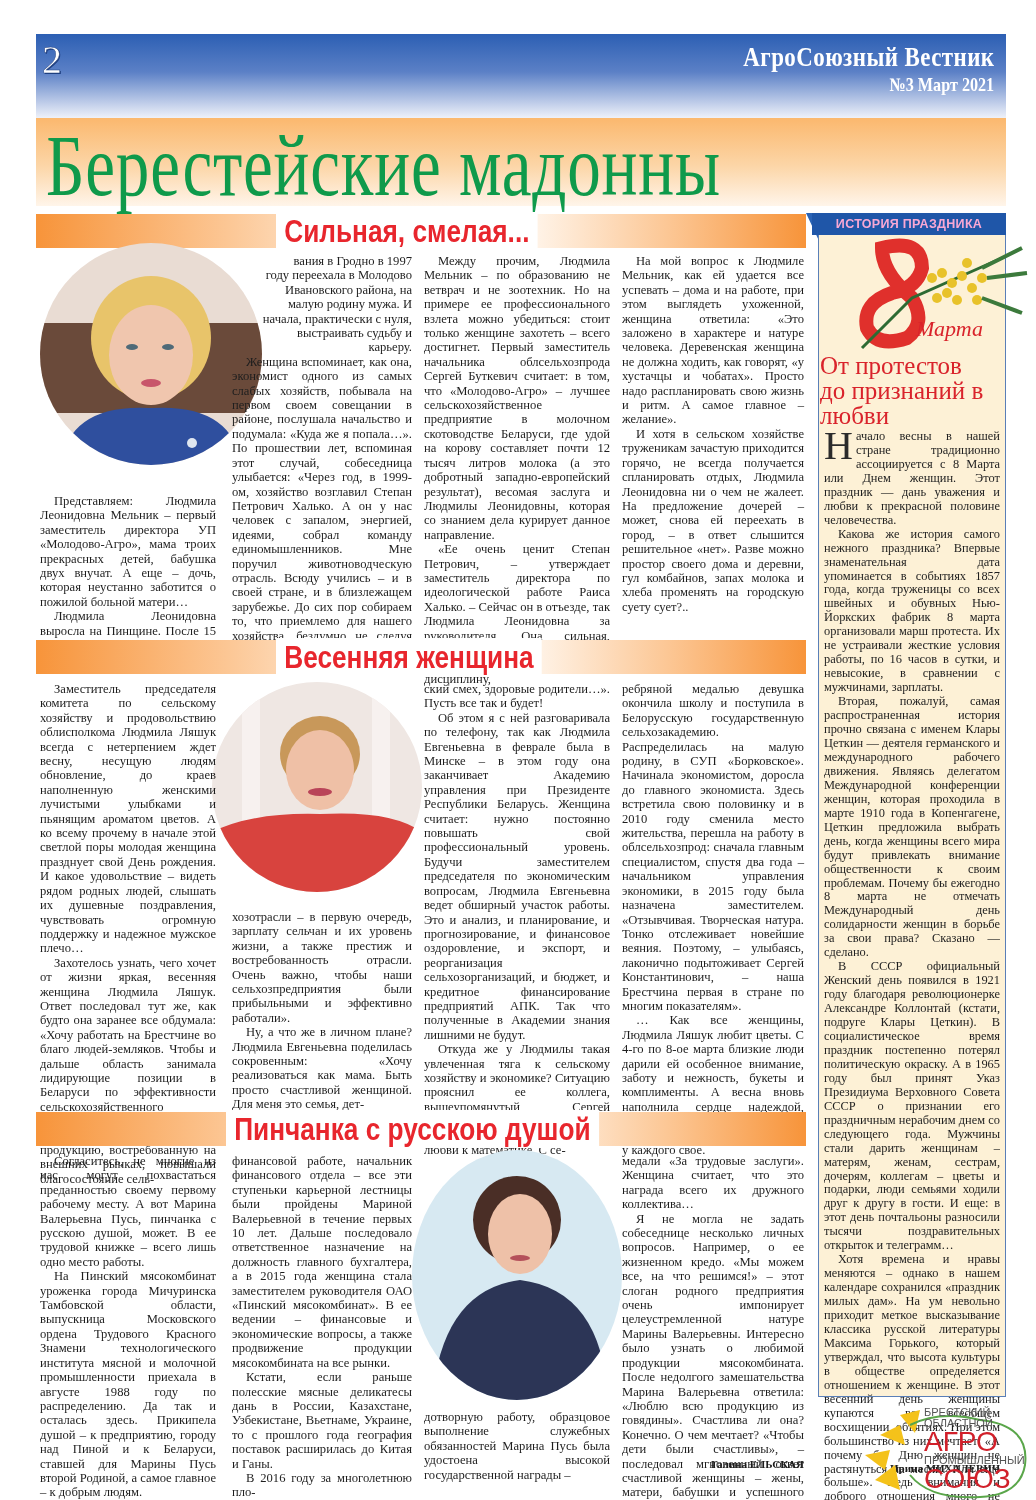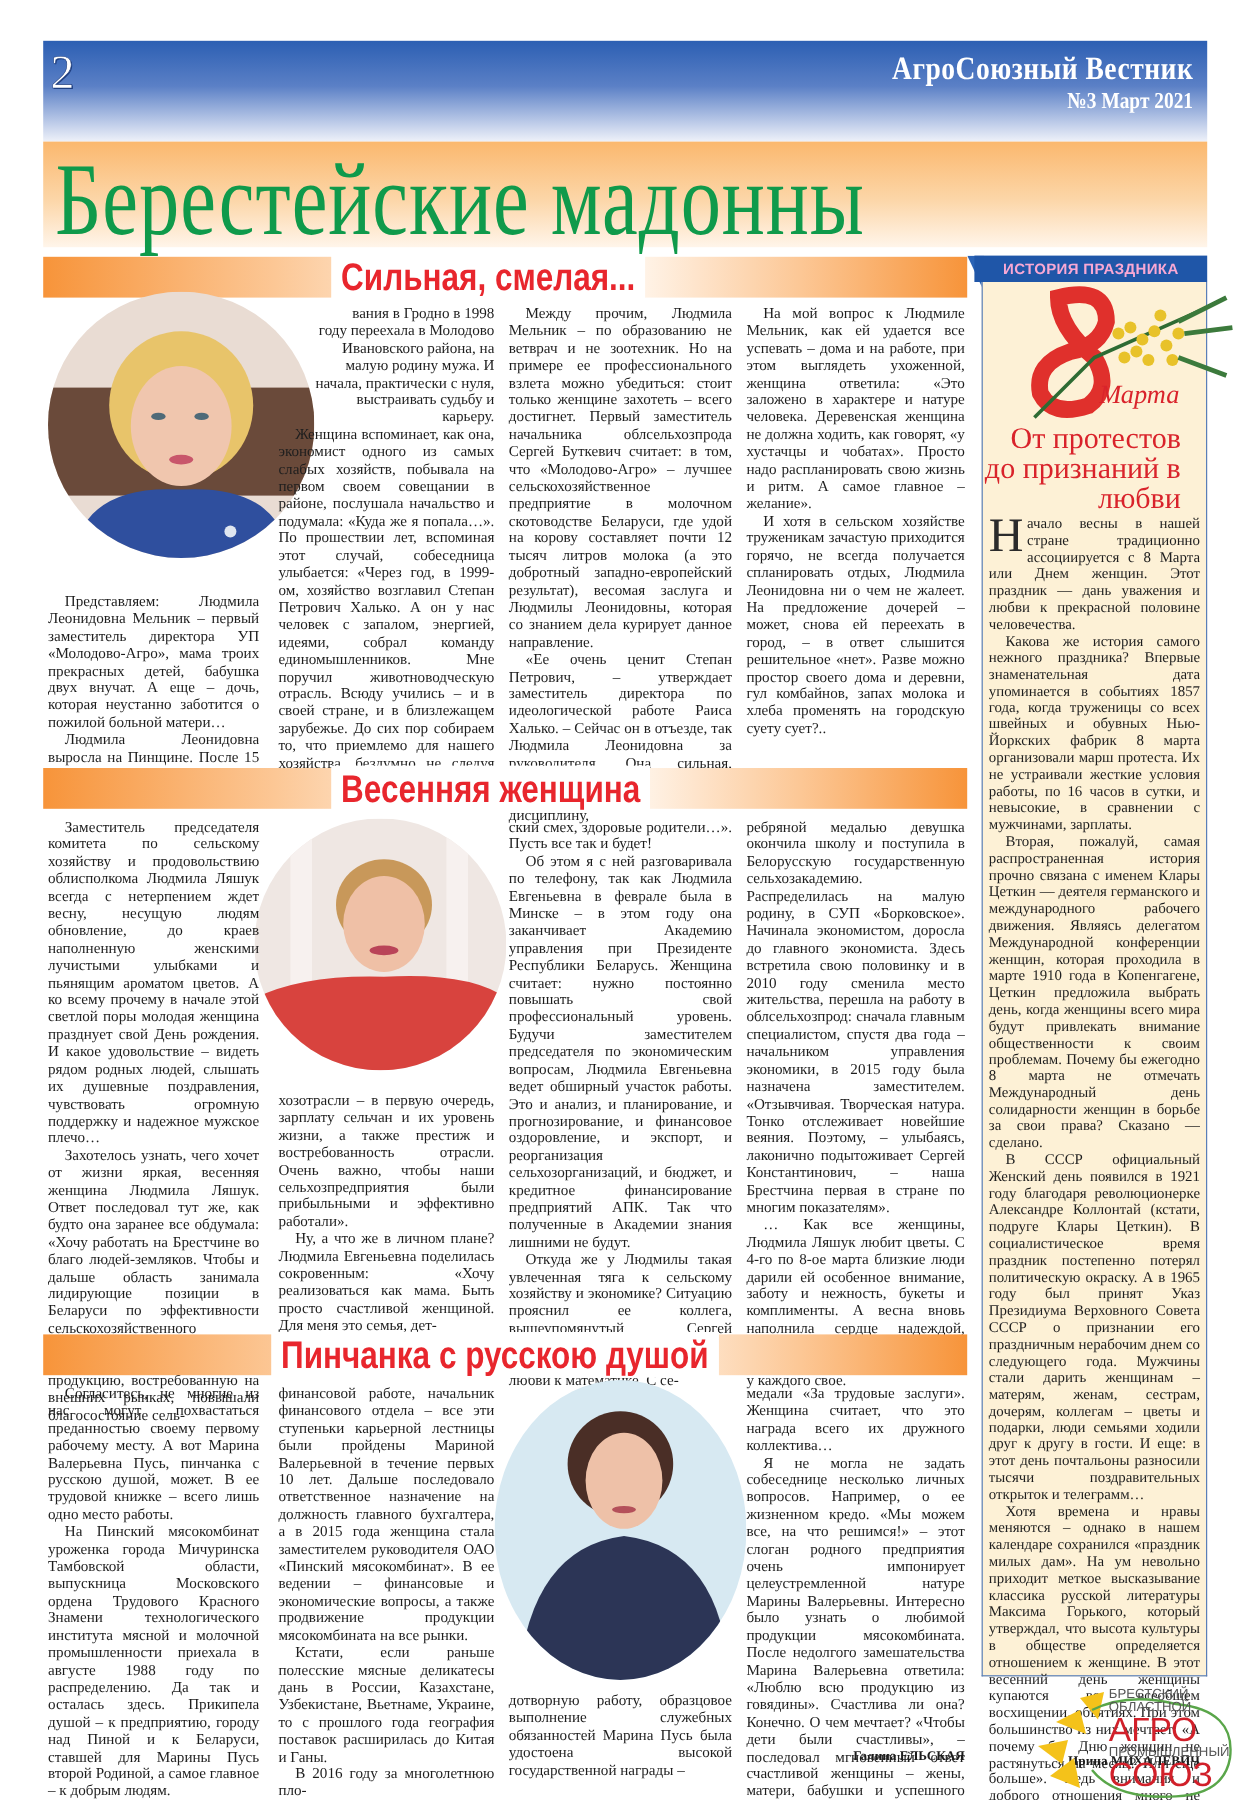--- a/index.html
+++ b/index.html
@@ -67,21 +67,21 @@
   }
   .sidebar-box {
     position: absolute; left: 818px; top: 235px; width: 188px; height: 1162px;
     background: #fdf1d6; border: 1px solid #5a7fb8; border-top: none;
   }
   .sidebar-corner {
     position: absolute; left: 806px; top: 213px; width: 14px; height: 30px;
     background: #2a63b5; clip-path: polygon(0 0, 100% 0, 100% 100%);
   }
   .sidebar-title {
-    position: absolute; left: 820px; top: 353px; width: 164px; text-align: right;
+    position: absolute; left: 820px; top: 353px; width: 164px; text-align: left;
     color: #d9232b; font-family: "Liberation Serif", serif; font-size: 25px; line-height: 25px;
   }
   .sidebar-text {
     position: absolute; left: 824px; top: 430px; width: 176px; font-size: 12.4px; line-height: 13.95px;
     text-align: justify; color: #1e1e1e;
   }
   .sidebar-text p { text-indent: 14px; }
   .sidebar-text p.dropcap-p { text-indent: 0; }
   .dropcap {
     float: left; font-size: 40px; line-height: 30px; margin: 1px 3px 0 0; color: #2b2b2b;
@@ -127,21 +127,21 @@
       <path d="M 20 222 Q 30 160 111 165 Q 192 160 202 222 Z" fill="#2f4f9e"></path>
       <circle cx="152" cy="200" r="5" fill="#dfe6f0"></circle>
     </svg>
   </div>
 
   <div class="col" style="left:40px; top:494px; width:176px;">
     <p>Представляем: Людмила Леонидовна Мельник – первый заместитель директора УП «Молодово-Агро», мама троих прекрасных детей, бабушка двух внучат. А еще – дочь, которая неустанно заботится о пожилой больной матери…</p>
     <p>Людмила Леонидовна выросла на Пинщине. После 15 лет прожи-</p>
   </div>
   <div class="col" style="left:232px; top:254px; width:180px; text-align:right;">
-    <p style="padding-left:30px;">вания в Гродно в 1998 году переехала в Молодово Ивановского района, на малую родину мужа. И начала, практически с нуля, выстраивать судьбу и карьеру.</p>
+    <p style="padding-left:30px;">вания в Гродно в 1997 году переехала в Молодово Ивановского района, на малую родину мужа. И начала, практически с нуля, выстраивать судьбу и карьеру.</p>
     <p style="text-align:justify;">Женщина вспоминает, как она, экономист одного из самых слабых хозяйств, побывала на первом своем совещании в районе, послушала начальство и подумала: «Куда же я попала…». По прошествии лет, вспоминая этот случай, собеседница улыбается: «Через год, в 1999-ом, хозяйство возглавил Степан Петрович Халько. А он у нас человек с запалом, энергией, идеями, собрал команду единомышленников. Мне поручил животноводческую отрасль. Всюду учились – и в своей стране, и в близлежащем зарубежье. До сих пор собираем то, что приемлемо для нашего хозяйства, бездумно не следуя чужим постулатам…».</p>
   </div>
   <div class="col" style="left:424px; top:254px; width:186px;">
     <p>Между прочим, Людмила Мельник – по образованию не ветврач и не зоотехник. Но на примере ее профессионального взлета можно убедиться: стоит только женщине захотеть – всего достигнет. Первый заместитель начальника облсельхозпрода Сергей Буткевич считает: в том, что «Молодово-Агро» – лучшее сельскохозяйственное предприятие в молочном скотоводстве Беларуси, где удой на корову составляет почти 12 тысяч литров молока (а это добротный западно-европейский результат), весомая заслуга и Людмилы Леонидовны, которая со знанием дела курирует данное направление.</p>
     <p>«Ее очень ценит Степан Петрович, – утверждает заместитель директора по идеологической работе Раиса Халько. – Сейчас он в отъезде, так Людмила Леонидовна за руководителя. Она сильная, смелая, волевая, надежная. Очень работоспособная. Любит порядок, дисциплину,</p>
   </div>
   <div class="col" style="left:622px; top:254px; width:182px;">
     <p>На мой вопрос к Людмиле Мельник, как ей удается все успевать – дома и на работе, при этом выглядеть ухоженной, женщина ответила: «Это заложено в характере и натуре человека. Деревенская женщина не должна ходить, как говорят, «у хустачцы и чобатах». Просто надо распланировать свою жизнь и ритм. А самое главное – желание».</p>
     <p>И хотя в сельском хозяйстве труженикам зачастую приходится горячо, не всегда получается спланировать отдых, Людмила Леонидовна ни о чем не жалеет. На предложение дочерей – может, снова ей переехать в город, – в ответ слышится решительное «нет». Разве можно простор своего дома и деревни, гул комбайнов, запах молока и хлеба променять на городскую суету сует?..</p>
   </div>

